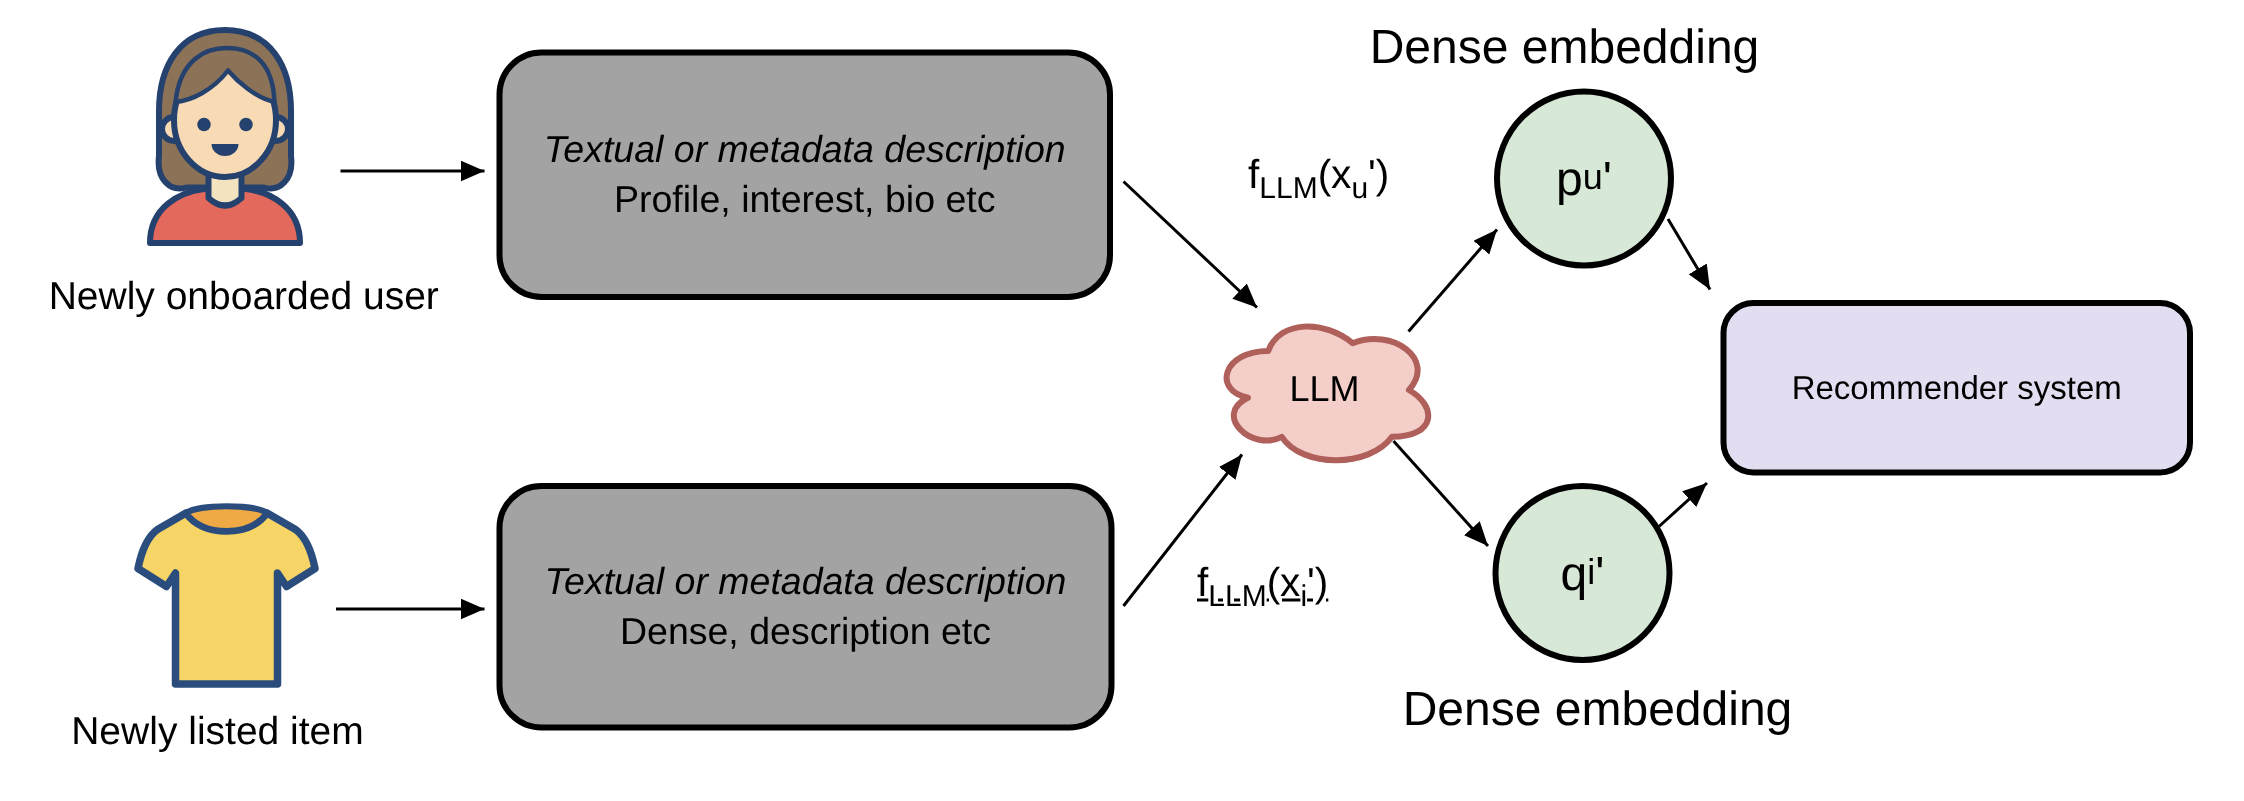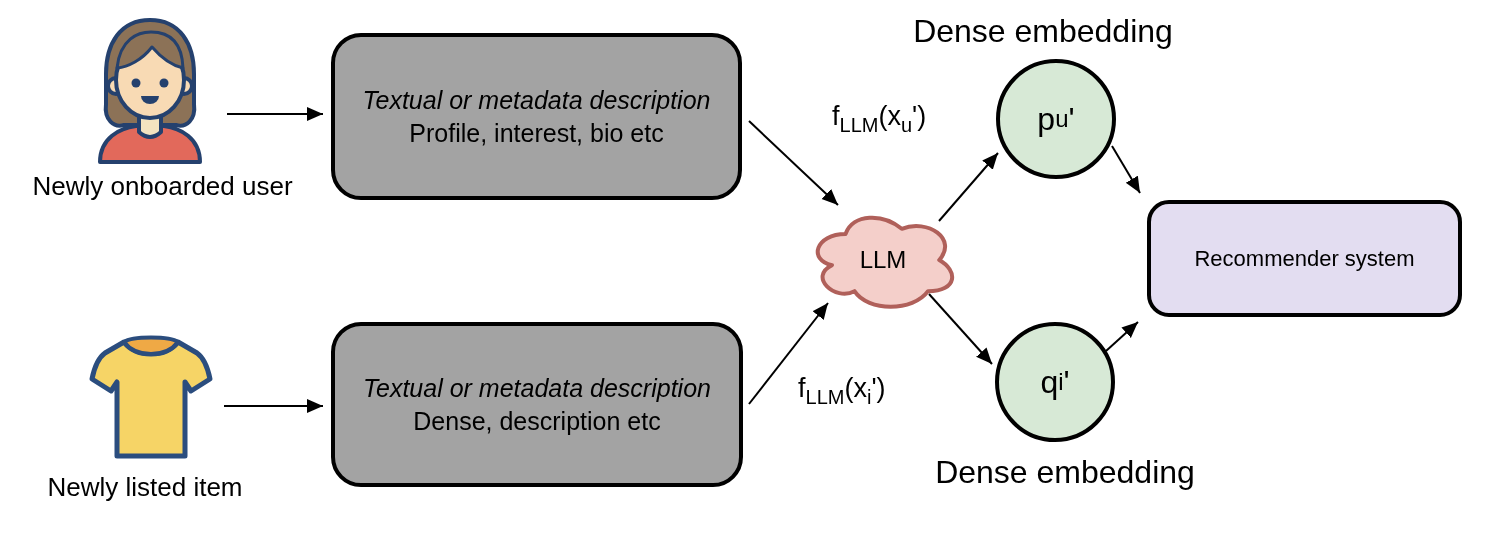--- a/index.html
+++ b/index.html
@@ -114,42 +114,42 @@
     <path d="M 49,100 L 49,120 Q 60,130 71,120 L 71,100 Z" fill="#f3e3c0" stroke="#25416e" stroke-width="4" stroke-linejoin="round"></path>
     <circle cx="26" cy="74" r="8" fill="#f8dab4" stroke="#25416e" stroke-width="4"></circle>
     <circle cx="94" cy="74" r="8" fill="#f8dab4" stroke="#25416e" stroke-width="4"></circle>
     <ellipse cx="60" cy="68" rx="34" ry="38" fill="#f8dab4" stroke="#25416e" stroke-width="4"></ellipse>
     <path d="M 27,56 C 30,27 48,20 61,20 C 80,20 92,31 93,56 C 80,53 68,42 62,35 C 52,48 38,55 27,56 Z" fill="#8c7257" stroke="#25416e" stroke-width="3" stroke-linejoin="round"></path>
     <circle cx="46" cy="71" r="4.5" fill="#25416e"></circle>
     <circle cx="74" cy="71" r="4.5" fill="#25416e"></circle>
     <path d="M 51,84 A 9,8 0 0 0 69,84 Z" fill="#25416e"></path>
   </svg>
 
-  <div class="abs actor-label" style="left:25px; top:171px; width:275px;">Newly onboarded user</div>
+  <div class="abs actor-label" style="left:25px; top:182px; width:275px;">Newly onboarded user</div>
 
   <div class="abs desc-box" style="left:331px; top:33px; width:411px; height:167px;">
     <div class="box-title">Textual or metadata description</div>
     <div class="box-sub">Profile, interest, bio etc</div>
   </div>
 
   <svg class="abs" style="left:88px; top:334px;" width="126" height="128" viewBox="0 0 126 128">
     <path d="M 36,8 L 17,19 C 10,24 6,35 4,45 L 23,57 L 29,48 L 29,122 L 97,122 L 97,48 L 103,57 L 122,45 C 120,35 116,24 109,19 L 90,8 C 84,16 75,20 63,20 C 51,20 42,16 36,8 Z" fill="#f6d466" stroke="#2b4d7e" stroke-width="5" stroke-linejoin="round"></path>
     <path d="M 36,8 C 44,2 82,2 90,8 C 84,16 75,20 63,20 C 51,20 42,16 36,8 Z" fill="#efa945" stroke="#2b4d7e" stroke-width="4" stroke-linejoin="round"></path>
   </svg>
 
   <div class="abs actor-label" style="left:25px; top:472px; width:240px;">Newly listed item</div>
 
   <div class="abs desc-box" style="left:331px; top:322px; width:412px; height:165px;">
     <div class="box-title">Textual or metadata description</div>
     <div class="box-sub">Dense, description etc</div>
   </div>
 
   <div class="abs formula" style="left:786px; top:100px;margin-left:46px;"><span>f</span><sub>LLM</sub><span>(x</span><sub>u</sub><span>')</span></div>
 
-  <div class="abs formula" style="left:798px; top:372px;"><span>f</span><sub>LLM</sub><span>(x</span><sub>i</sub><span>')</span></div>
+  <div class="abs formula" style="left:798px; top:372px;text-decoration:underline;"><span>f</span><sub>LLM</sub><span>(x</span><sub>i</sub><span>')</span></div>
 
   <div class="abs llm-label" style="left:833px; top:246px; width:100px;">LLM</div>
 
   <div class="abs dense-label" style="left:908px; top:16px;">Dense embedding</div>
 
   <div class="abs node" style="left:996px; top:59px;">
       <span>p</span>
       <sub>u</sub>
       <span>'</span>
     </div>

